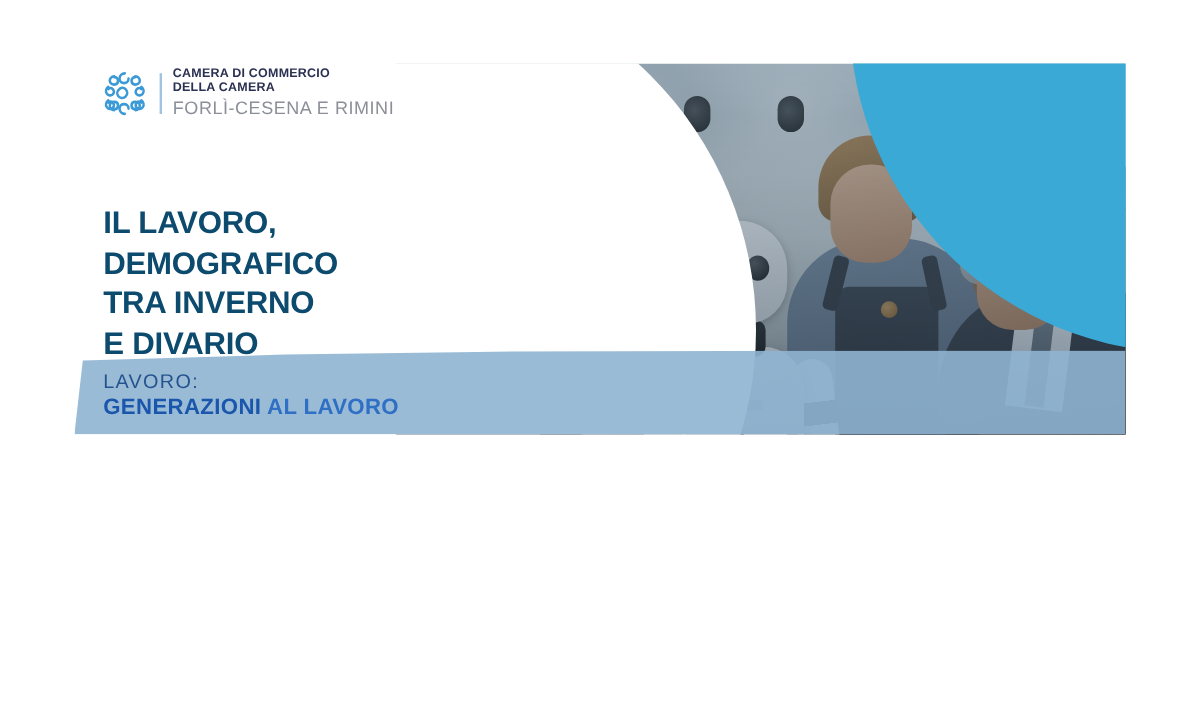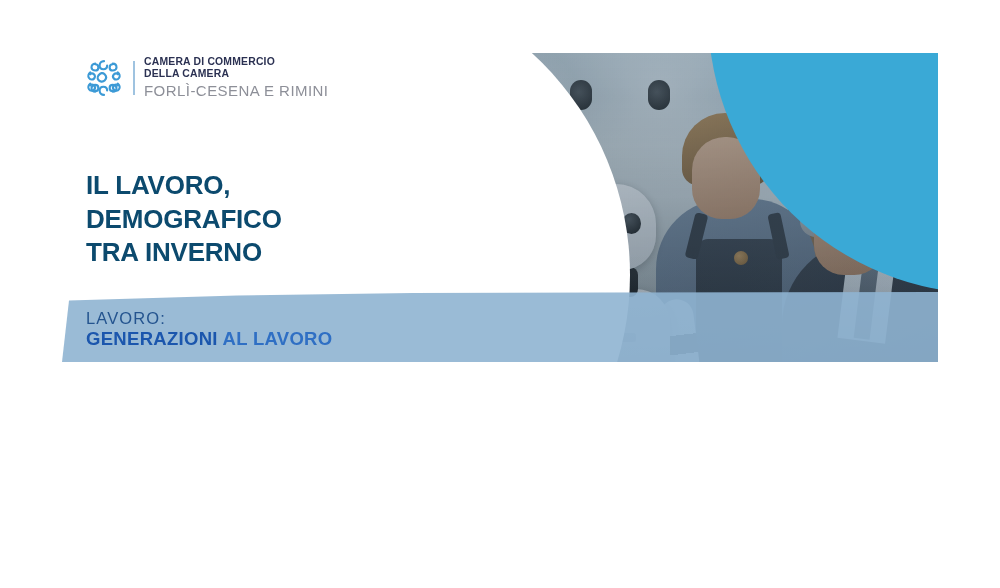--- a/index.html
+++ b/index.html
@@ -408,20 +408,21 @@
       <div class="logo-l1">CAMERA DI COMMERCIO</div>
       <div class="logo-l2">DELLA CAMERA</div>
       <div class="logo-l3">FORLÌ-CESENA E RIMINI</div>
     </div>
   </div>
 
   <div class="title">
     <div>IL LAVORO,</div>
     <div>DEMOGRAFICO</div>
     <div>TRA INVERNO</div>
+    <div>E DIVARIO</div>
   </div>
 
   <div class="band">
     <div class="band-inner">
       <div class="band-l1">LAVORO:</div>
       <div class="band-l2"><span>GENERAZIONI</span><span class="light"> AL LAVORO</span></div>
     </div>
   </div>
 </div>
 

